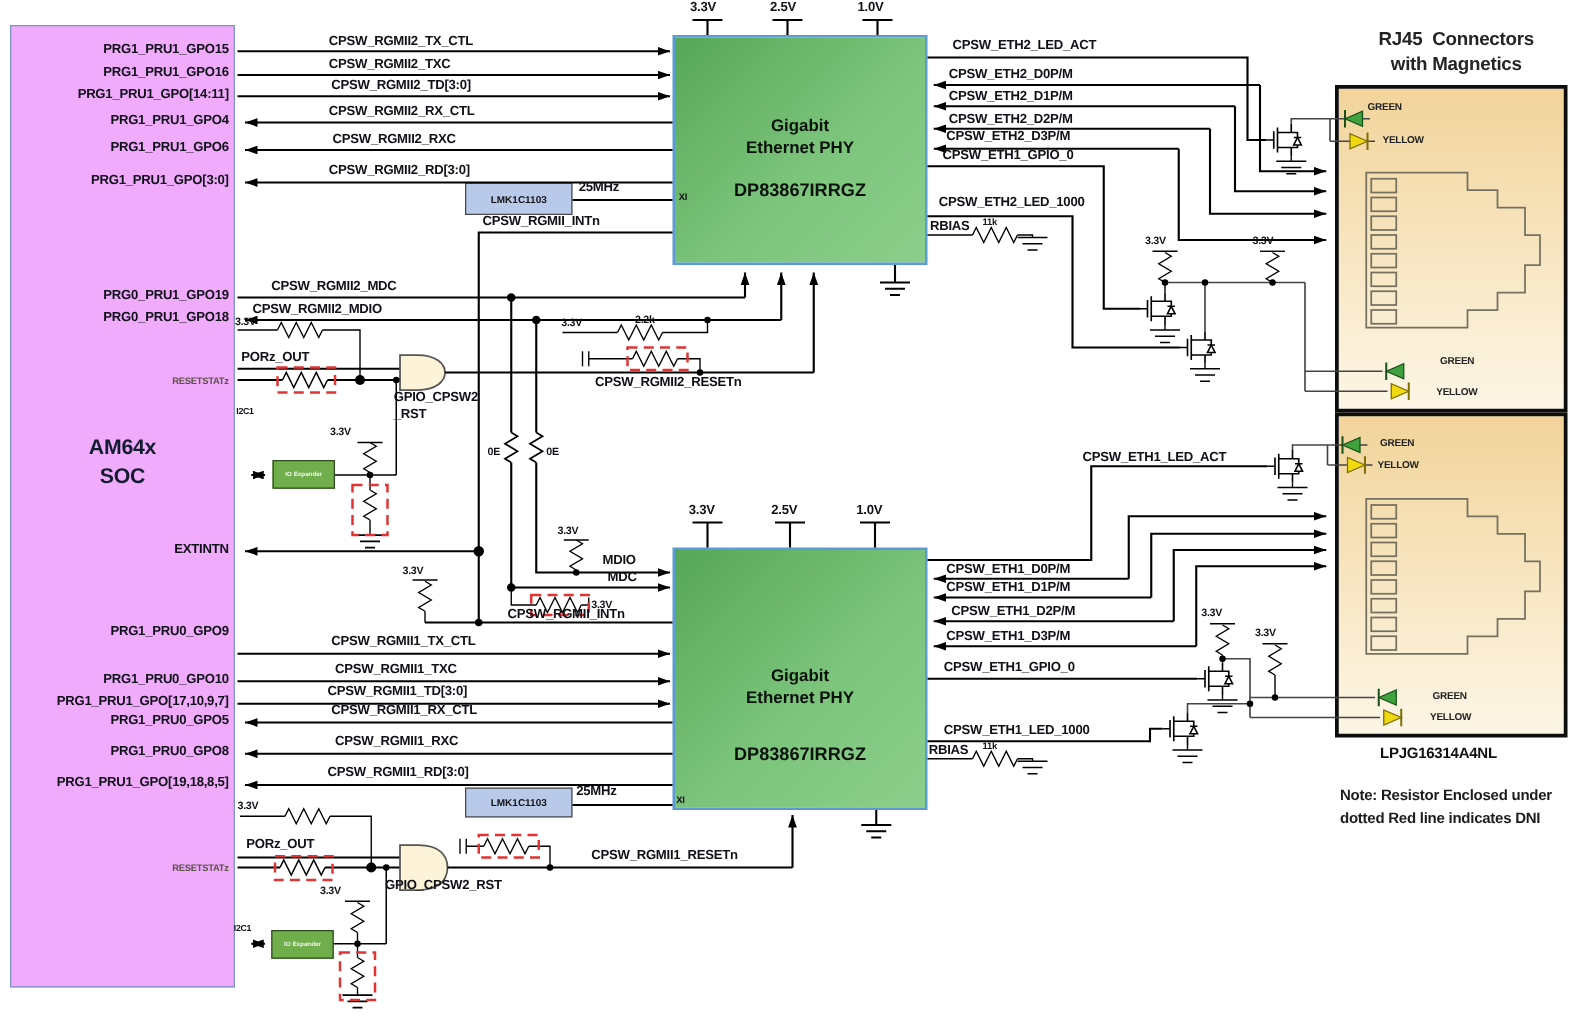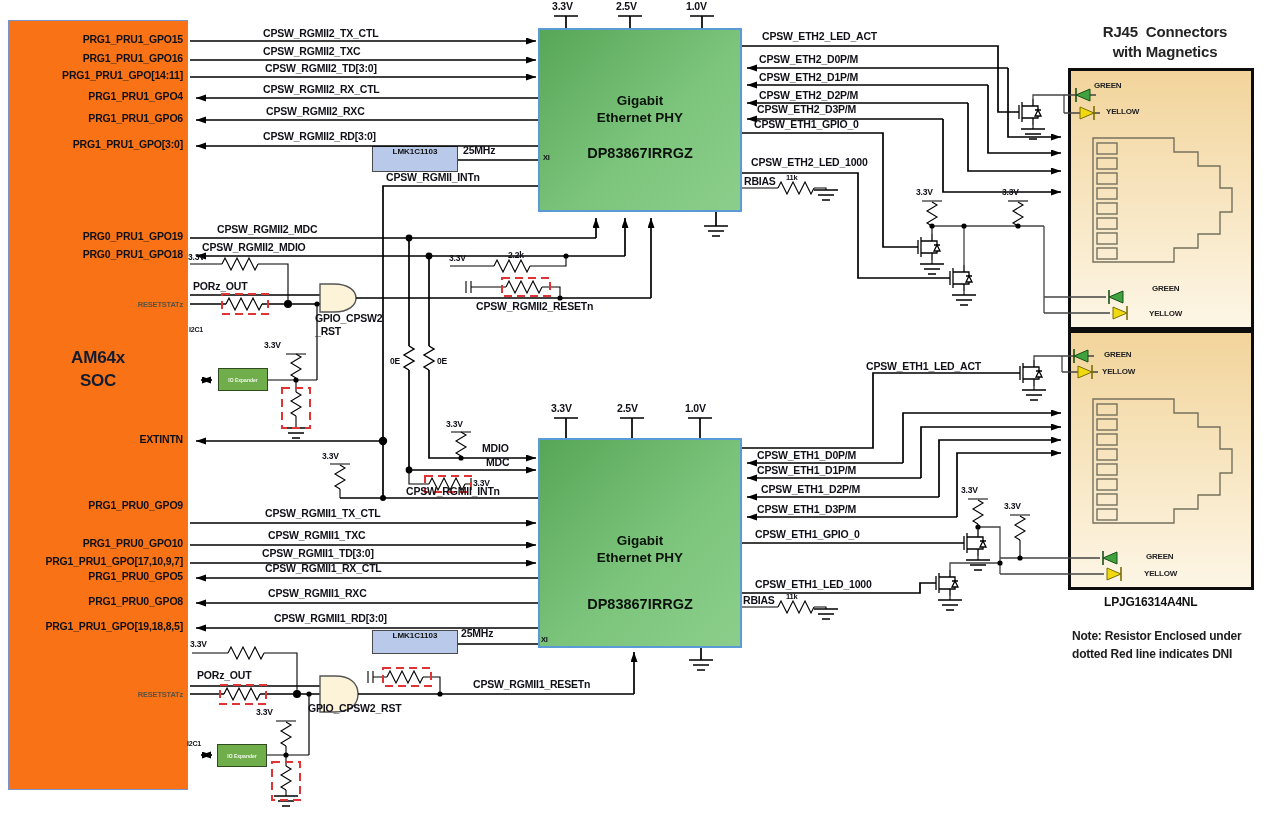--- a/index.html
+++ b/index.html
@@ -9,29 +9,29 @@
   #svgw{position:absolute;left:0;top:0;z-index:2;pointer-events:none;}
   .lbl{position:absolute;z-index:3;font-size:10.5px;font-weight:600;color:#101018;
        white-space:nowrap;letter-spacing:-0.2px;line-height:11px;}
   .pin{width:150px;text-align:right;}
   .sm{font-size:8.5px;}
   .xs{font-size:7.5px;}
   .tiny{font-size:7px;}
   .olv{color:#5a5242;font-size:7.5px;}
   .ctr{text-align:center;}
   .pre{white-space:pre;}
-  .soc{background:#f97316;border:1px solid #7b93c7;}
+  .soc{background:#f0abfc;border:1px solid #7b93c7;}
   .socname{font-size:17px;font-weight:bold;color:#121c30;line-height:23px;}
   .phy{background:linear-gradient(135deg,#57a657 0%,#7cc47c 55%,#8bce8b 100%);
        border:2px solid #5b9bd5;}
   .phyt{position:absolute;left:0;right:0;text-align:center;font-weight:bold;color:#0b120b;
         font-size:13.5px;line-height:17px;white-space:pre;z-index:3;}
   .phyp{position:absolute;left:0;right:0;text-align:center;font-weight:bold;color:#0b120b;
         font-size:14.5px;z-index:3;}
-  .lmk{background:#b9c9e9;border:1.5px solid #4a4a4a;display:flex;align-items:flex-start;
+  .lmk{background:#b9c9e9;border:1.5px solid #4a4a4a;display:flex;align-items:center;
        justify-content:center;font-size:8px;font-weight:bold;color:#111;}
   .ioe{background:#6fae4b;border:1px solid #2e4a1e;display:flex;align-items:center;
        justify-content:center;font-size:5px;font-weight:bold;color:#f2f7ec;}
   .rj45{background:linear-gradient(180deg,#f2d49b 0%,#f8e7c4 55%,#fdf6e6 100%);
         border:3px solid #0d0d0d;}
   .hdr{font-size:15px;font-weight:600;color:#242424;line-height:20px;}
   .big{font-size:12px;font-weight:bold;color:#111;}
   .note{font-size:12px;font-weight:600;color:#1c1c1c;line-height:18px;}
   .gl{font-size:8px;font-weight:600;color:#222;}
 </style>
@@ -348,21 +348,21 @@
   <span class="lbl sm" style="left:437px;top:356px;">0E</span>
   <span class="lbl" style="left:482px;top:443px;">MDIO</span>
   <span class="lbl" style="left:486px;top:457px;">MDC</span>
   <span class="lbl" style="left:406px;top:486px;">CPSW_RGMII_INTn</span>
 
   <span class="lbl" style="left:265px;top:508px;">CPSW_RGMII1_TX_CTL</span>
   <span class="lbl" style="left:268px;top:530px;">CPSW_RGMII1_TXC</span>
   <span class="lbl" style="left:262px;top:548px;">CPSW_RGMII1_TD[3:0]</span>
   <span class="lbl" style="left:265px;top:563px;">CPSW_RGMII1_RX_CTL</span>
   <span class="lbl" style="left:268px;top:588px;">CPSW_RGMII1_RXC</span>
-  <span class="lbl" style="left:274px;top:613px;">CPSW_RGMII1_RD[3:0]</span>
+  <span class="lbl" style="left:262px;top:613px;">CPSW_RGMII1_RD[3:0]</span>
   <span class="lbl" style="left:461px;top:628px;">25MHz</span>
   <span class="lbl" style="left:197px;top:670px;">PORz_OUT</span>
   <span class="lbl" style="left:308px;top:703px;">GPIO_CPSW2_RST</span>
   <span class="lbl" style="left:473px;top:679px;">CPSW_RGMII1_RESETn</span>
 
   <span class="lbl" style="left:762px;top:31px;">CPSW_ETH2_LED_ACT</span>
   <span class="lbl" style="left:759px;top:54px;">CPSW_ETH2_D0P/M</span>
   <span class="lbl" style="left:759px;top:72px;">CPSW_ETH2_D1P/M</span>
   <span class="lbl" style="left:759px;top:90px;">CPSW_ETH2_D2P/M</span>
   <span class="lbl" style="left:757px;top:104px;">CPSW_ETH2_D3P/M</span>

